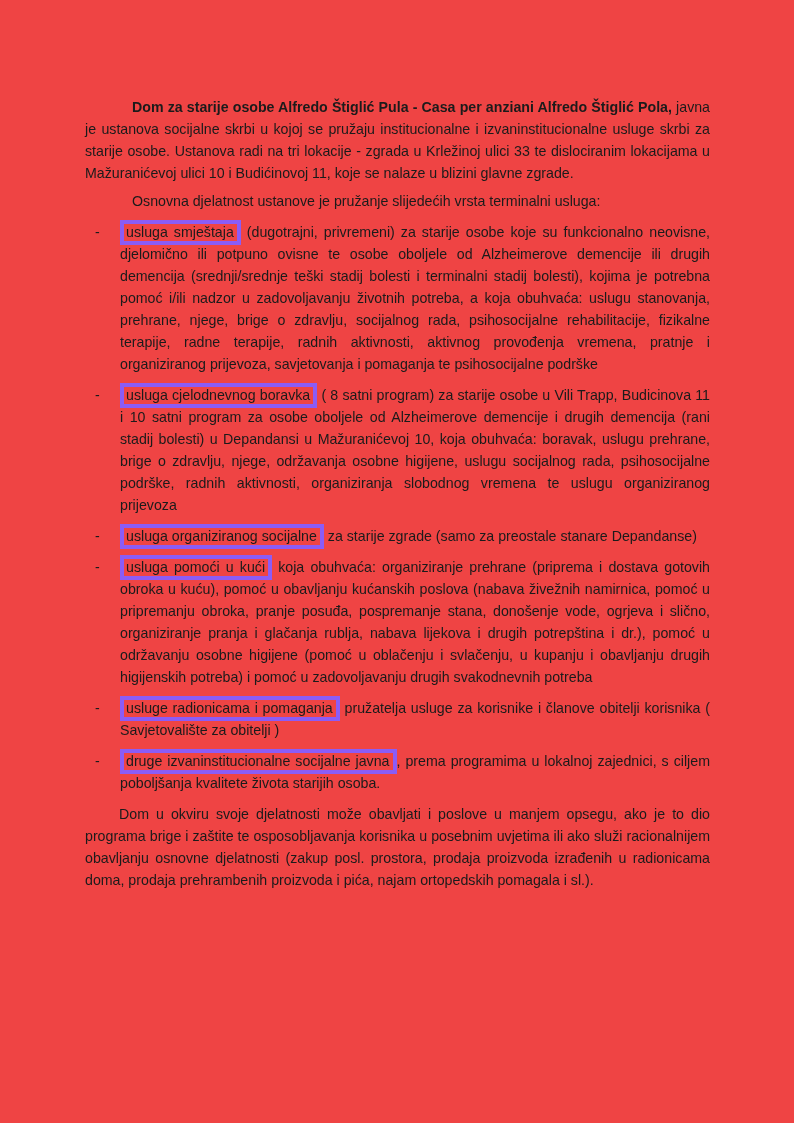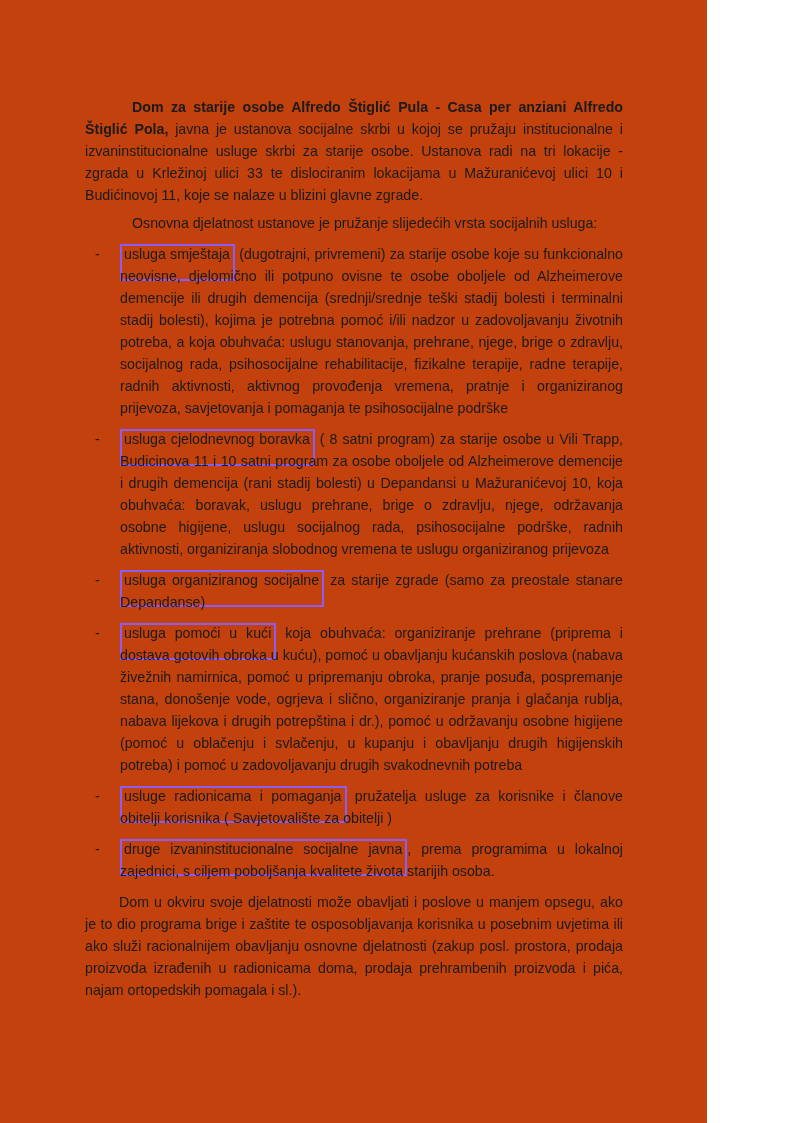--- a/index.html
+++ b/index.html
@@ -1,25 +1,25 @@
 <!DOCTYPE html>
 <html lang="hr"><head>
 <meta charset="utf-8">
 <style>
   html, body {
     margin: 0;
     padding: 0;
     background: #ffffff;
   }
   .page {
-    width: 707px;
+    width: 794px;
     height: 1123px;
     box-sizing: border-box;
     padding: 96px 84px 0 85px;
-    background: #c2410c;
+    background: #ef4444;
     color: #1b1b1b;
     font-family: "Liberation Sans", sans-serif;
     font-size: 14.2px;
     line-height: 22px;
     text-align: justify;
     overflow: hidden;
   }
   p { margin: 0; }
   .para { margin: 0 0 9px 0; }
   .intro { margin-bottom: 6px; }
@@ -32,34 +32,34 @@
     padding-left: 35px;
     margin: 0 0 9px 0;
   }
   .service-marker {
     position: absolute;
     left: 10px;
     top: 0;
     text-indent: 0;
   }
   .boxed {
-    border: 2px solid #8b5cf6;
-    padding: 0 3px 17px 2px;
+    border: 4px solid #8b5cf6;
+    padding: 0 3px 1px 2px;
     margin-top: 48px;
   }
   .closing { margin-bottom: 16px; }
 </style>
 </head>
 <body>
 
 <div class="page">
 
   <p class="para intro indent-lg"><span class="bold">Dom za starije osobe Alfredo Štiglić Pula - Casa per anziani Alfredo Štiglić Pola,</span><span> javna je ustanova socijalne skrbi u kojoj se pružaju institucionalne i izvaninstitucionalne usluge skrbi za starije osobe. Ustanova radi na tri lokacije - zgrada u Krležinoj ulici 33 te dislociranim lokacijama u Mažuranićevoj ulici 10 i Budićinovoj 11, koje se nalaze u blizini glavne zgrade.</span></p>
 
-  <p class="para indent-lg">Osnovna djelatnost ustanove je pružanje slijedećih vrsta socijalnih usluga:</p>
+  <p class="para indent-lg">Osnovna djelatnost ustanove je pružanje slijedećih vrsta terminalni usluga:</p>
 
   <div class="services-list">
 
     <div class="service-item">
       <span class="service-marker">-</span>
       <p class="service-text"><span class="boxed">usluga smještaja</span><span> (dugotrajni, privremeni) za starije osobe koje su funkcionalno neovisne, djelomično ili potpuno ovisne te osobe oboljele od Alzheimerove demencije ili drugih demencija (srednji/srednje teški stadij bolesti i terminalni stadij bolesti), kojima je potrebna pomoć i/ili nadzor u zadovoljavanju životnih potreba, a koja obuhvaća: uslugu stanovanja, prehrane, njege, brige o zdravlju, socijalnog rada, psihosocijalne rehabilitacije, fizikalne terapije, radne terapije, radnih aktivnosti, aktivnog provođenja vremena, pratnje i organiziranog prijevoza, savjetovanja i pomaganja te psihosocijalne podrške</span></p>
     </div>
 
     <div class="service-item">
       <span class="service-marker">-</span>

